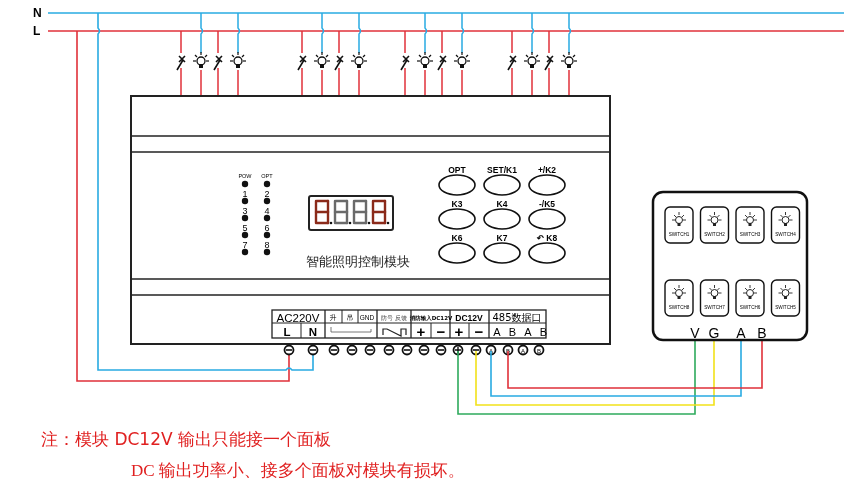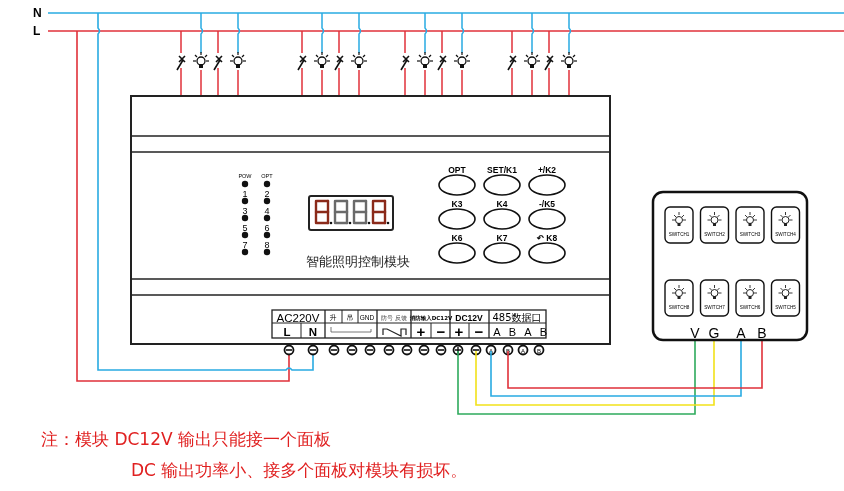--- a/index.html
+++ b/index.html
@@ -537,13 +537,13 @@
     <g id="panel-pins">
         <text x="695" y="338" font-size="14" text-anchor="middle" class="lbl">V</text>
         <text x="714" y="338" font-size="14" text-anchor="middle" class="lbl">G</text>
         <text x="741" y="338" font-size="14" text-anchor="middle" class="lbl">A</text>
         <text x="762" y="338" font-size="14" text-anchor="middle" class="lbl">B</text>
       </g>
   </g>
 </svg>
 
 <div class="note" style="left:41px; top:428px;text-align:center;">注：模块 DC12V 输出只能接一个面板</div>
-<div class="note" style="left:131px; top:459px;">DC 输出功率小、接多个面板对模块有损坏。</div>
+<div class="note" style="left:131px; top:459px;font-family:Liberation Serif, serif;">DC 输出功率小、接多个面板对模块有损坏。</div>
 
 </body></html>

